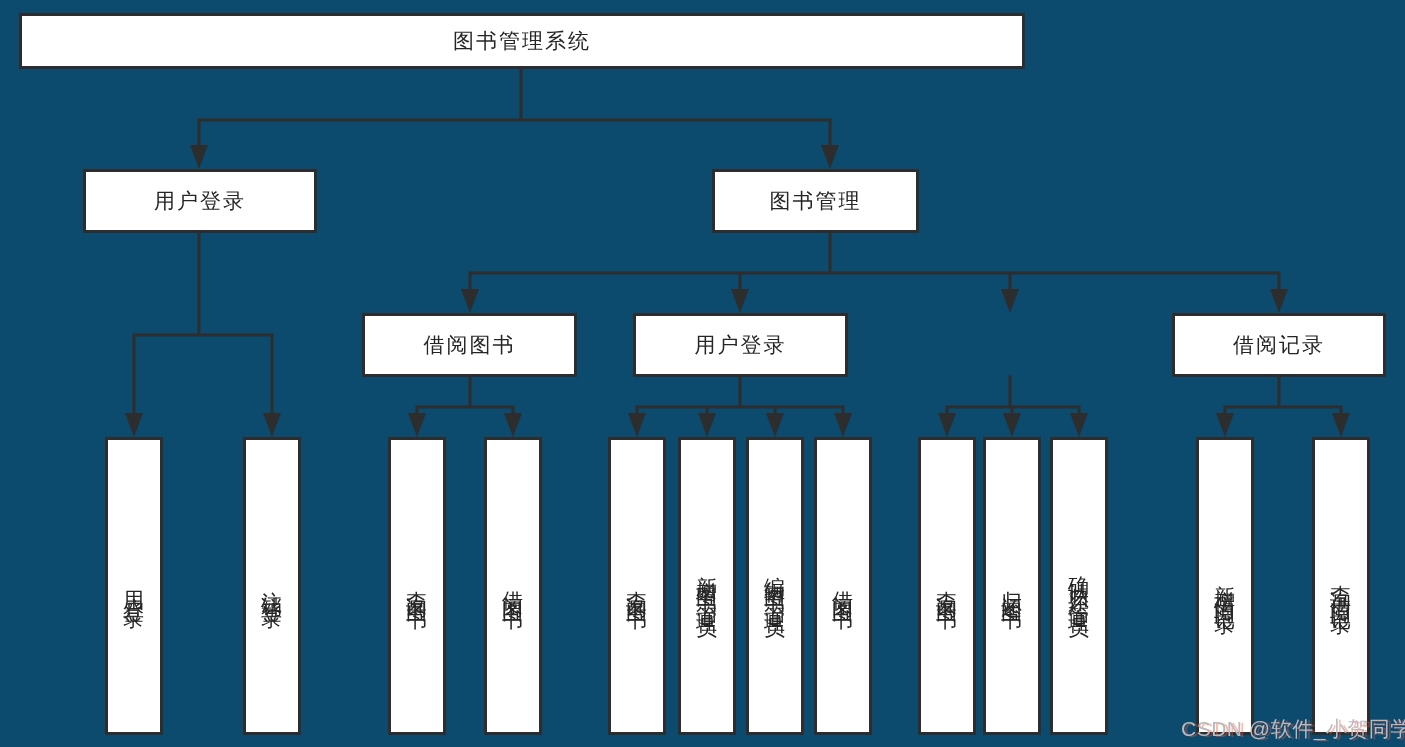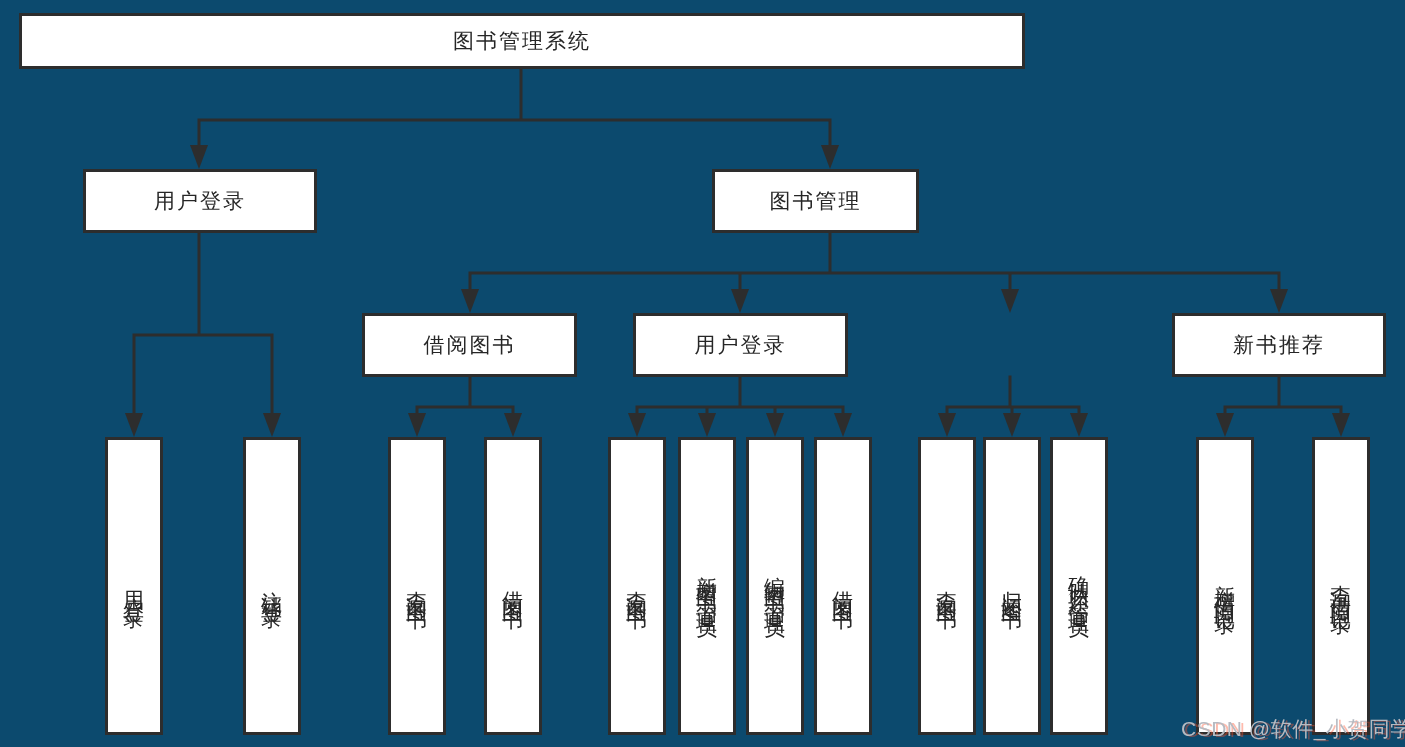--- a/index.html
+++ b/index.html
@@ -127,21 +127,21 @@
     <span>图书管理</span>
   </div>
 
   <div class="node hbox" style="left:362px; top:313px; width:215px; height:64px;">
     <span>借阅图书</span>
   </div>
   <div class="node hbox" style="left:633px; top:313px; width:215px; height:64px;">
     <span>用户登录</span>
   </div>
   <div class="node hbox" style="left:1172px; top:313px; width:214px; height:64px;">
-    <span>新书推荐</span>
+    <span>借阅记录</span>
   </div>
 
   <div class="node vbox" style="left:105px; top:437px; width:58px; height:298px;">
     <span class="vtext">用户登录</span>
   </div>
   <div class="node vbox" style="left:243px; top:437px; width:58px; height:298px;">
     <span class="vtext">注销登录</span>
   </div>
 
   <div class="node vbox" style="left:388px; top:437px; width:58px; height:298px;">

